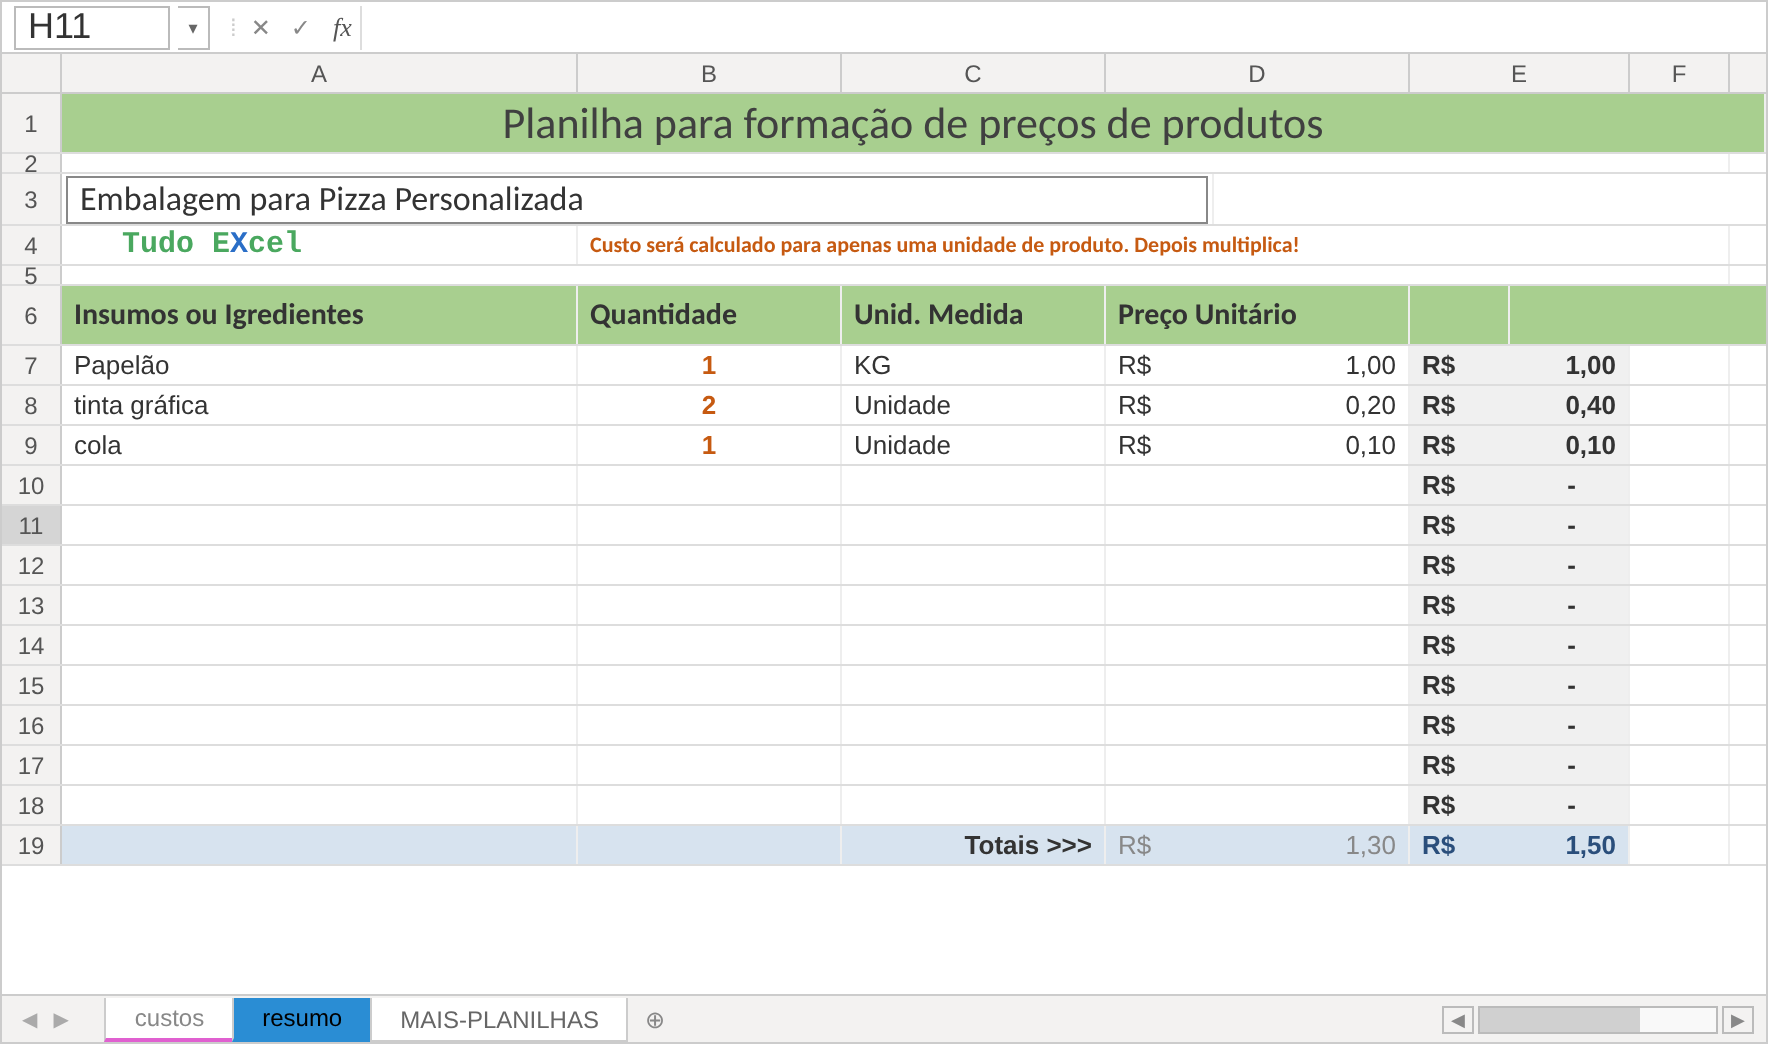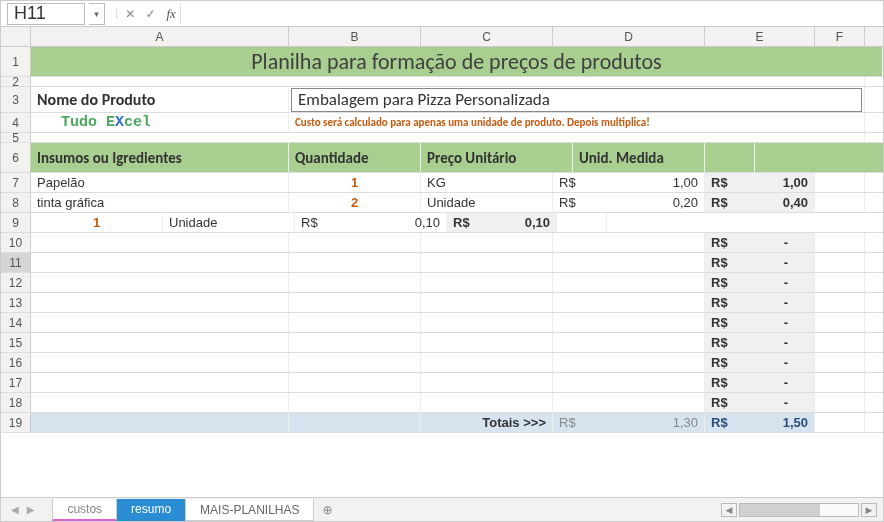--- a/index.html
+++ b/index.html
@@ -62,21 +62,21 @@
 .r11-selected .row-h { background: #d5d5d5; }
 
 
 
 
 .sheet-bar { position: absolute; bottom: 0; left: 0; right: 0; height: 24px; border-top: 1px solid #ccc; display: flex; align-items: center; background: #f3f2f1; }
 .sheet-nav { display: flex; gap: 8px; padding: 0 10px; color: #aaa; font-size: 10px; }
 .sheet-tabs { display: flex; align-items: flex-end; height: 100%; margin-left: 8px; }
 .sheet-tab { padding: 2px 14px; font-size: 12px; border: 1px solid #ccc; border-top: none; background: #fff; margin-right: -1px; height: 22px; display: flex; align-items: center; position: relative; }
 .tab-custos { color: #888; border-bottom: 2px solid #e060d0; }
-.tab-resumo { background: #2a8dd4; color: #ffffff; border-bottom: 2px solid #2a8dd4; font-weight: 500; }
+.tab-resumo { background: #2a8dd4; color: #000000; border-bottom: 2px solid #2a8dd4; font-weight: 500; }
 .tab-mais { color: #666; }
 .tab-add { width: 22px; justify-content: center; color: #888; border: none; background: transparent; }
 
 .hscroll { display: flex; margin-left: auto; padding-right: 6px; gap: 2px; }
 .hscroll .bar { width: 120px; height: 14px; border: 1px solid #bbb; background: #f9f9f9; position: relative; }
 .hscroll .thumb { position: absolute; left: 0; top: 0; width: 80px; height: 12px; background: #d0d0d0; }
 .hscroll .arrow { width: 16px; height: 14px; border: 1px solid #bbb; display: flex; align-items: center; justify-content: center; font-size: 9px; color: #888; }
 
 .chev { font-size: 9px; color: #666; }
 </style>
@@ -116,21 +116,20 @@
     <div class="cell r-title-cell" style="width:834px">Planilha para formação de preços de produtos</div>
   </div>
 
   <div class="row r2">
     <div class="row-h">2</div>
     <div class="cell" style="width:834px"></div>
   </div>
 
   <div class="row r3">
     <div class="row-h">3</div>
-    <div class="cell cA label-bold">Nome do Produto</div>
     <div class="cell" style="width:576px; padding:0 2px;">
       <div class="product-input">Embalagem para Pizza Personalizada</div>
     </div>
   </div>
 
   <div class="row r4">
     <div class="row-h">4</div>
     <div class="cell cA" style="padding-left:30px;">
       <span class="brand-tudo"><span>Tudo E</span><span class="brand-x">X</span><span class="brand-excel">cel</span></span>
     </div>
@@ -139,22 +138,22 @@
 
   <div class="row r5">
     <div class="row-h">5</div>
     <div class="cell" style="width:834px"></div>
   </div>
 
   <div class="row r6">
     <div class="row-h">6</div>
     <div class="cell cA hdr-cell">Insumos ou Igredientes</div>
     <div class="cell cB hdr-cell">Quantidade</div>
+    <div class="cell cC hdr-cell">Unid. Medida</div>
     <div class="cell cD hdr-cell">Preço Unitário</div>
-    <div class="cell cC hdr-cell">Unid. Medida</div>
     <div class="cell cF"></div>
   </div>
 
   <div id="data-rows">
       <div class="row rd">
         <div class="row-h">7</div>
         <div class="cell cA">Papelão</div>
         <div class="cell cB qty">1</div>
         <div class="cell cC">KG</div>
         <div class="cell cD currency">
@@ -185,20 +184,21 @@
         <div class="cell cE currency total-col">
           <span class="curr-split">
             <span>R$</span>
             <span style="">0,40</span>
           </span>
         </div>
         <div class="cell cF"></div>
       </div>
       <div class="row rd">
         <div class="row-h">9</div>
+        <div class="cell cA">cola</div>
         <div class="cell cB qty">1</div>
         <div class="cell cC">Unidade</div>
         <div class="cell cD currency">
           <span class="curr-split">
             <span>R$</span>
             <span>0,10</span>
           </span>
         </div>
         <div class="cell cE currency total-col">
           <span class="curr-split">

